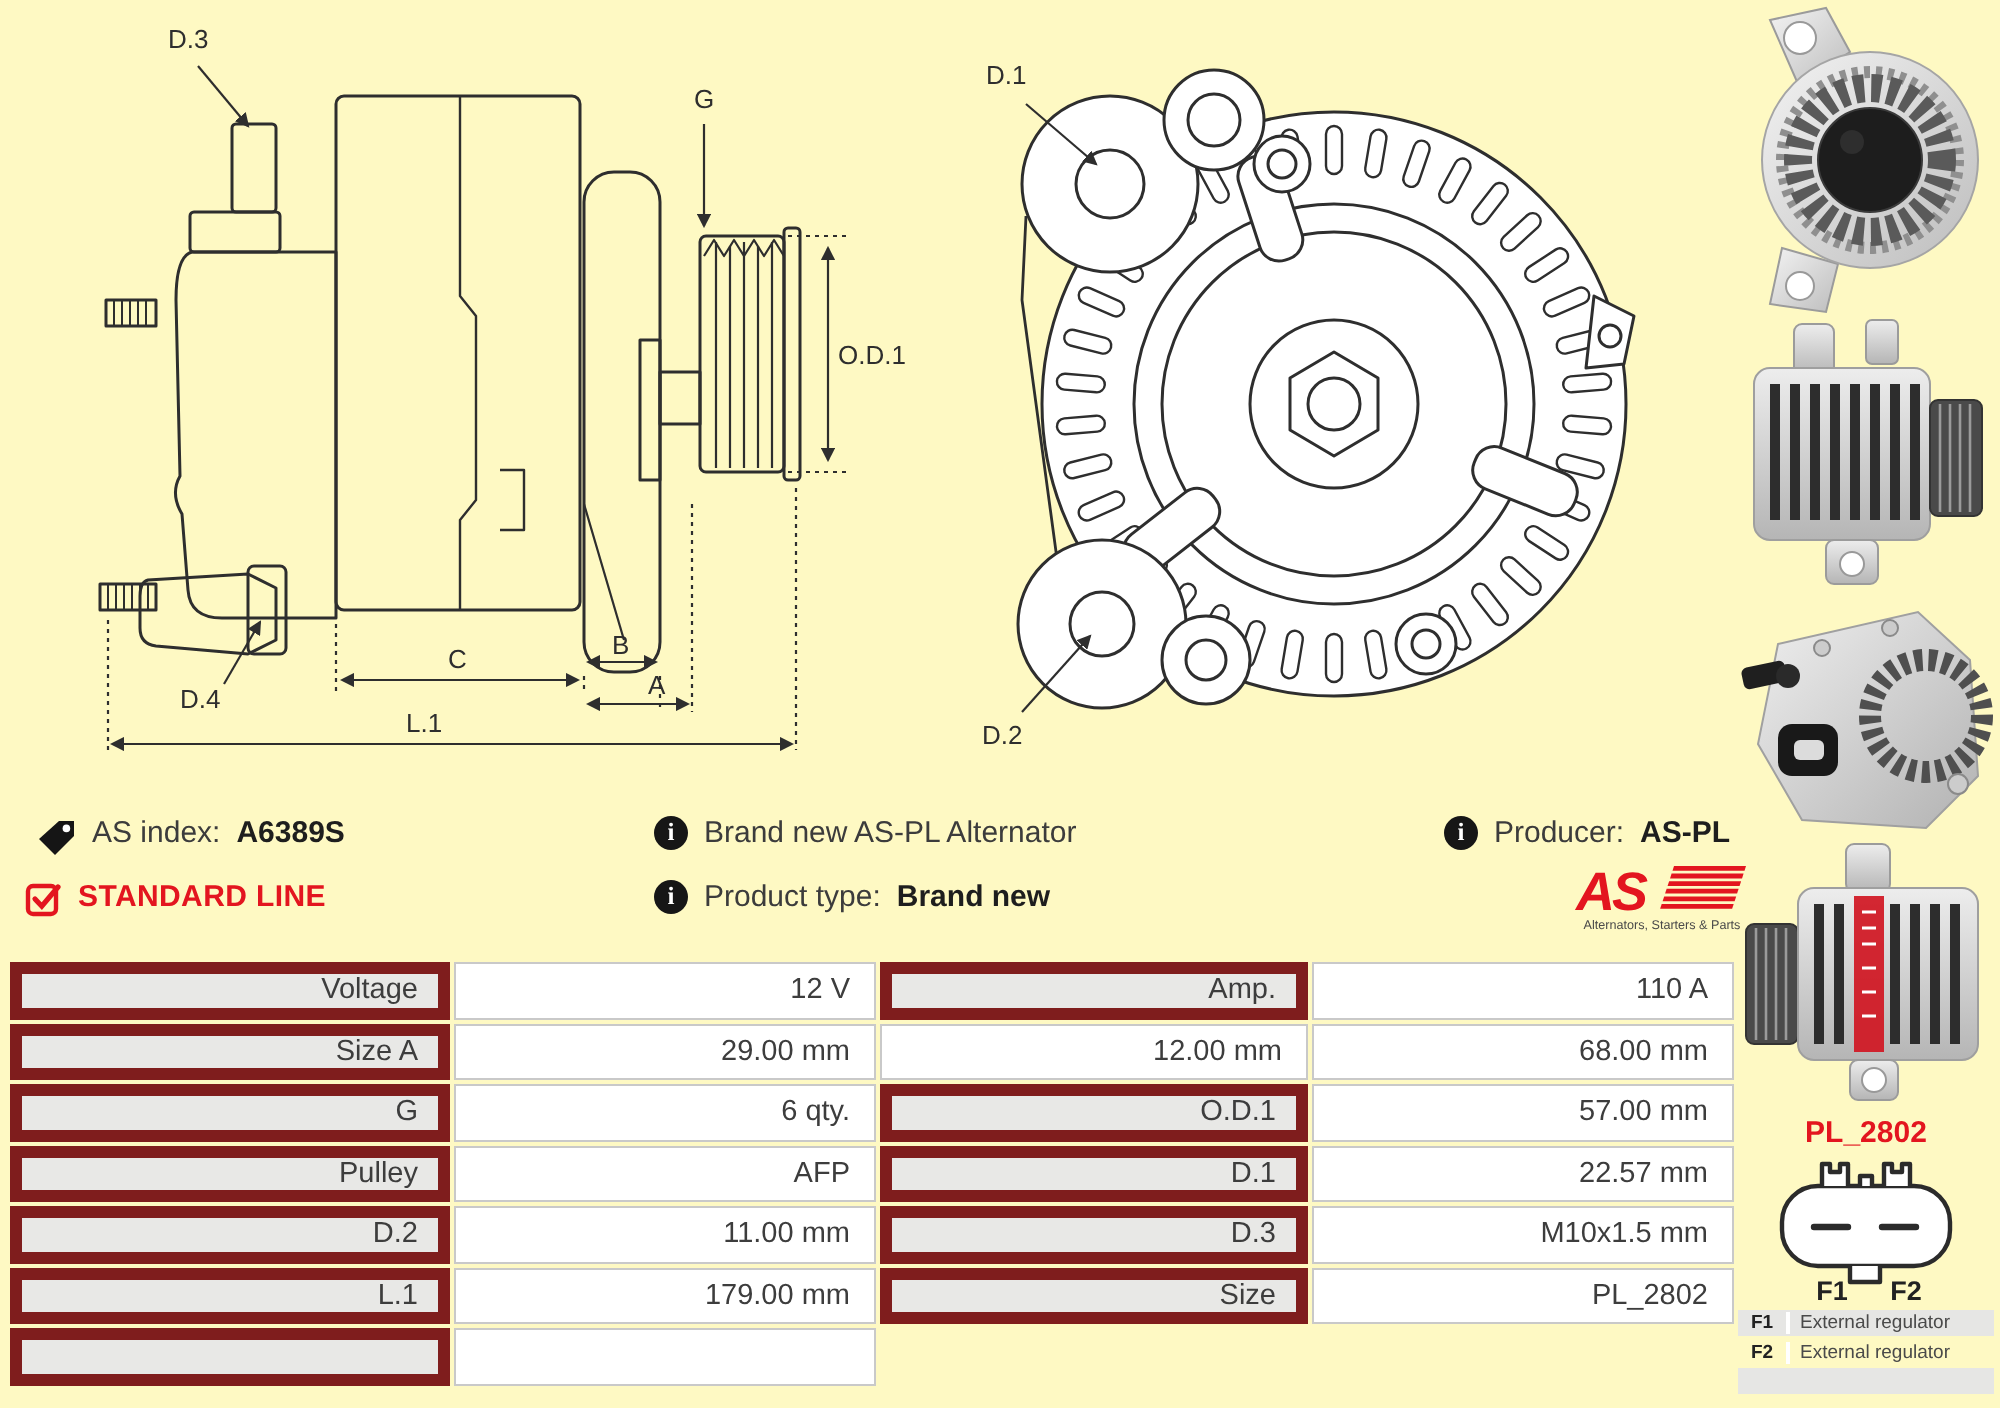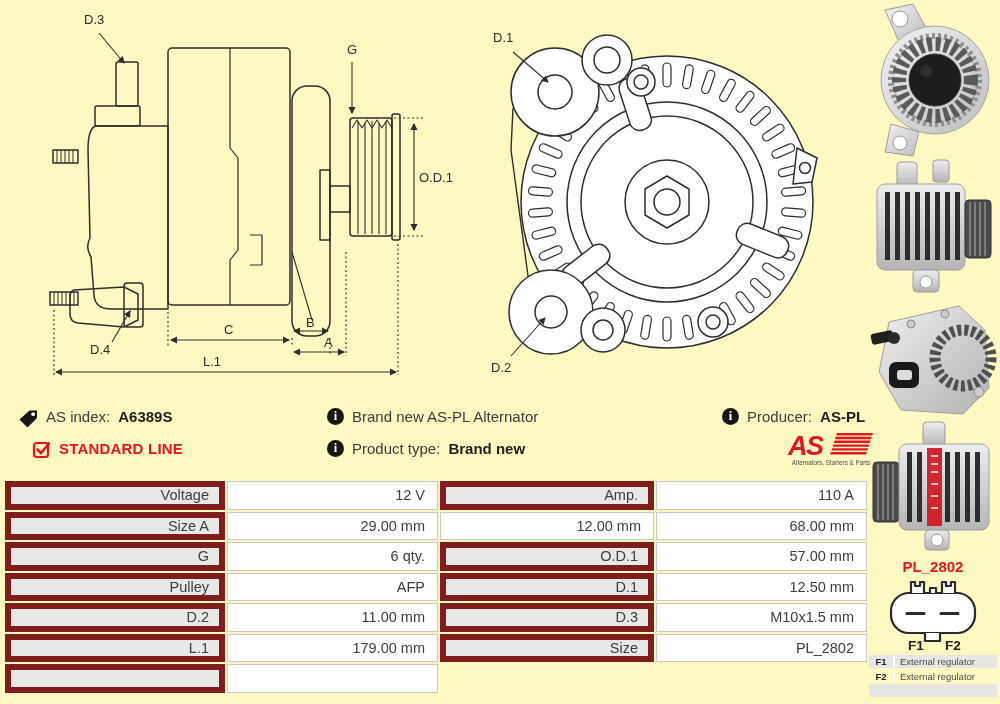--- a/index.html
+++ b/index.html
@@ -191,21 +191,21 @@
     <span class="info-ic">i</span>
     <span>Brand new AS-PL Alternator</span>
   </div>
 
   <div class="inforow" style="left:722px;top:408px;">
     <span class="info-ic">i</span>
     <span>Producer:</span>
     <b>AS-PL</b>
   </div>
 
-  <div class="inforow" style="left:32px;top:440px;">
+  <div class="inforow" style="left:12px;top:440px;">
     <svg width="19" height="19" viewBox="0 0 19 19">
       <rect x="2" y="3" width="14" height="14" rx="2.5" fill="none" stroke="#e3151f" stroke-width="2.2"></rect>
       <path d="M5.5,9.5 l3.4,3.6 L17,3.5" fill="none" stroke="#e3151f" stroke-width="2.6" stroke-linecap="round"></path>
     </svg>
     <span class="redline">STANDARD LINE</span>
   </div>
 
   <div class="inforow" style="left:327px;top:440px;">
     <span class="info-ic">i</span>
     <span>Product type:</span>
@@ -238,21 +238,21 @@
     <div class="cell val">68.00 mm</div>
     <div class="cell lbl">G</div>
     <div class="cell val">6 qty.</div>
 
     <div class="cell lbl">O.D.1</div>
     <div class="cell val">57.00 mm</div>
     <div class="cell lbl">Pulley</div>
     <div class="cell val">AFP</div>
 
     <div class="cell lbl">D.1</div>
-    <div class="cell val">12.50 mm</div>
+    <div class="cell val">22.57 mm</div>
     <div class="cell lbl">D.2</div>
     <div class="cell val">11.00 mm</div>
 
     <div class="cell lbl">D.3</div>
     <div class="cell val">M10x1.5 mm</div>
     <div class="cell lbl">L.1</div>
     <div class="cell val">179.00 mm</div>
 
     <div class="cell lbl">Size</div>
     <div class="cell val">PL_2802</div>

